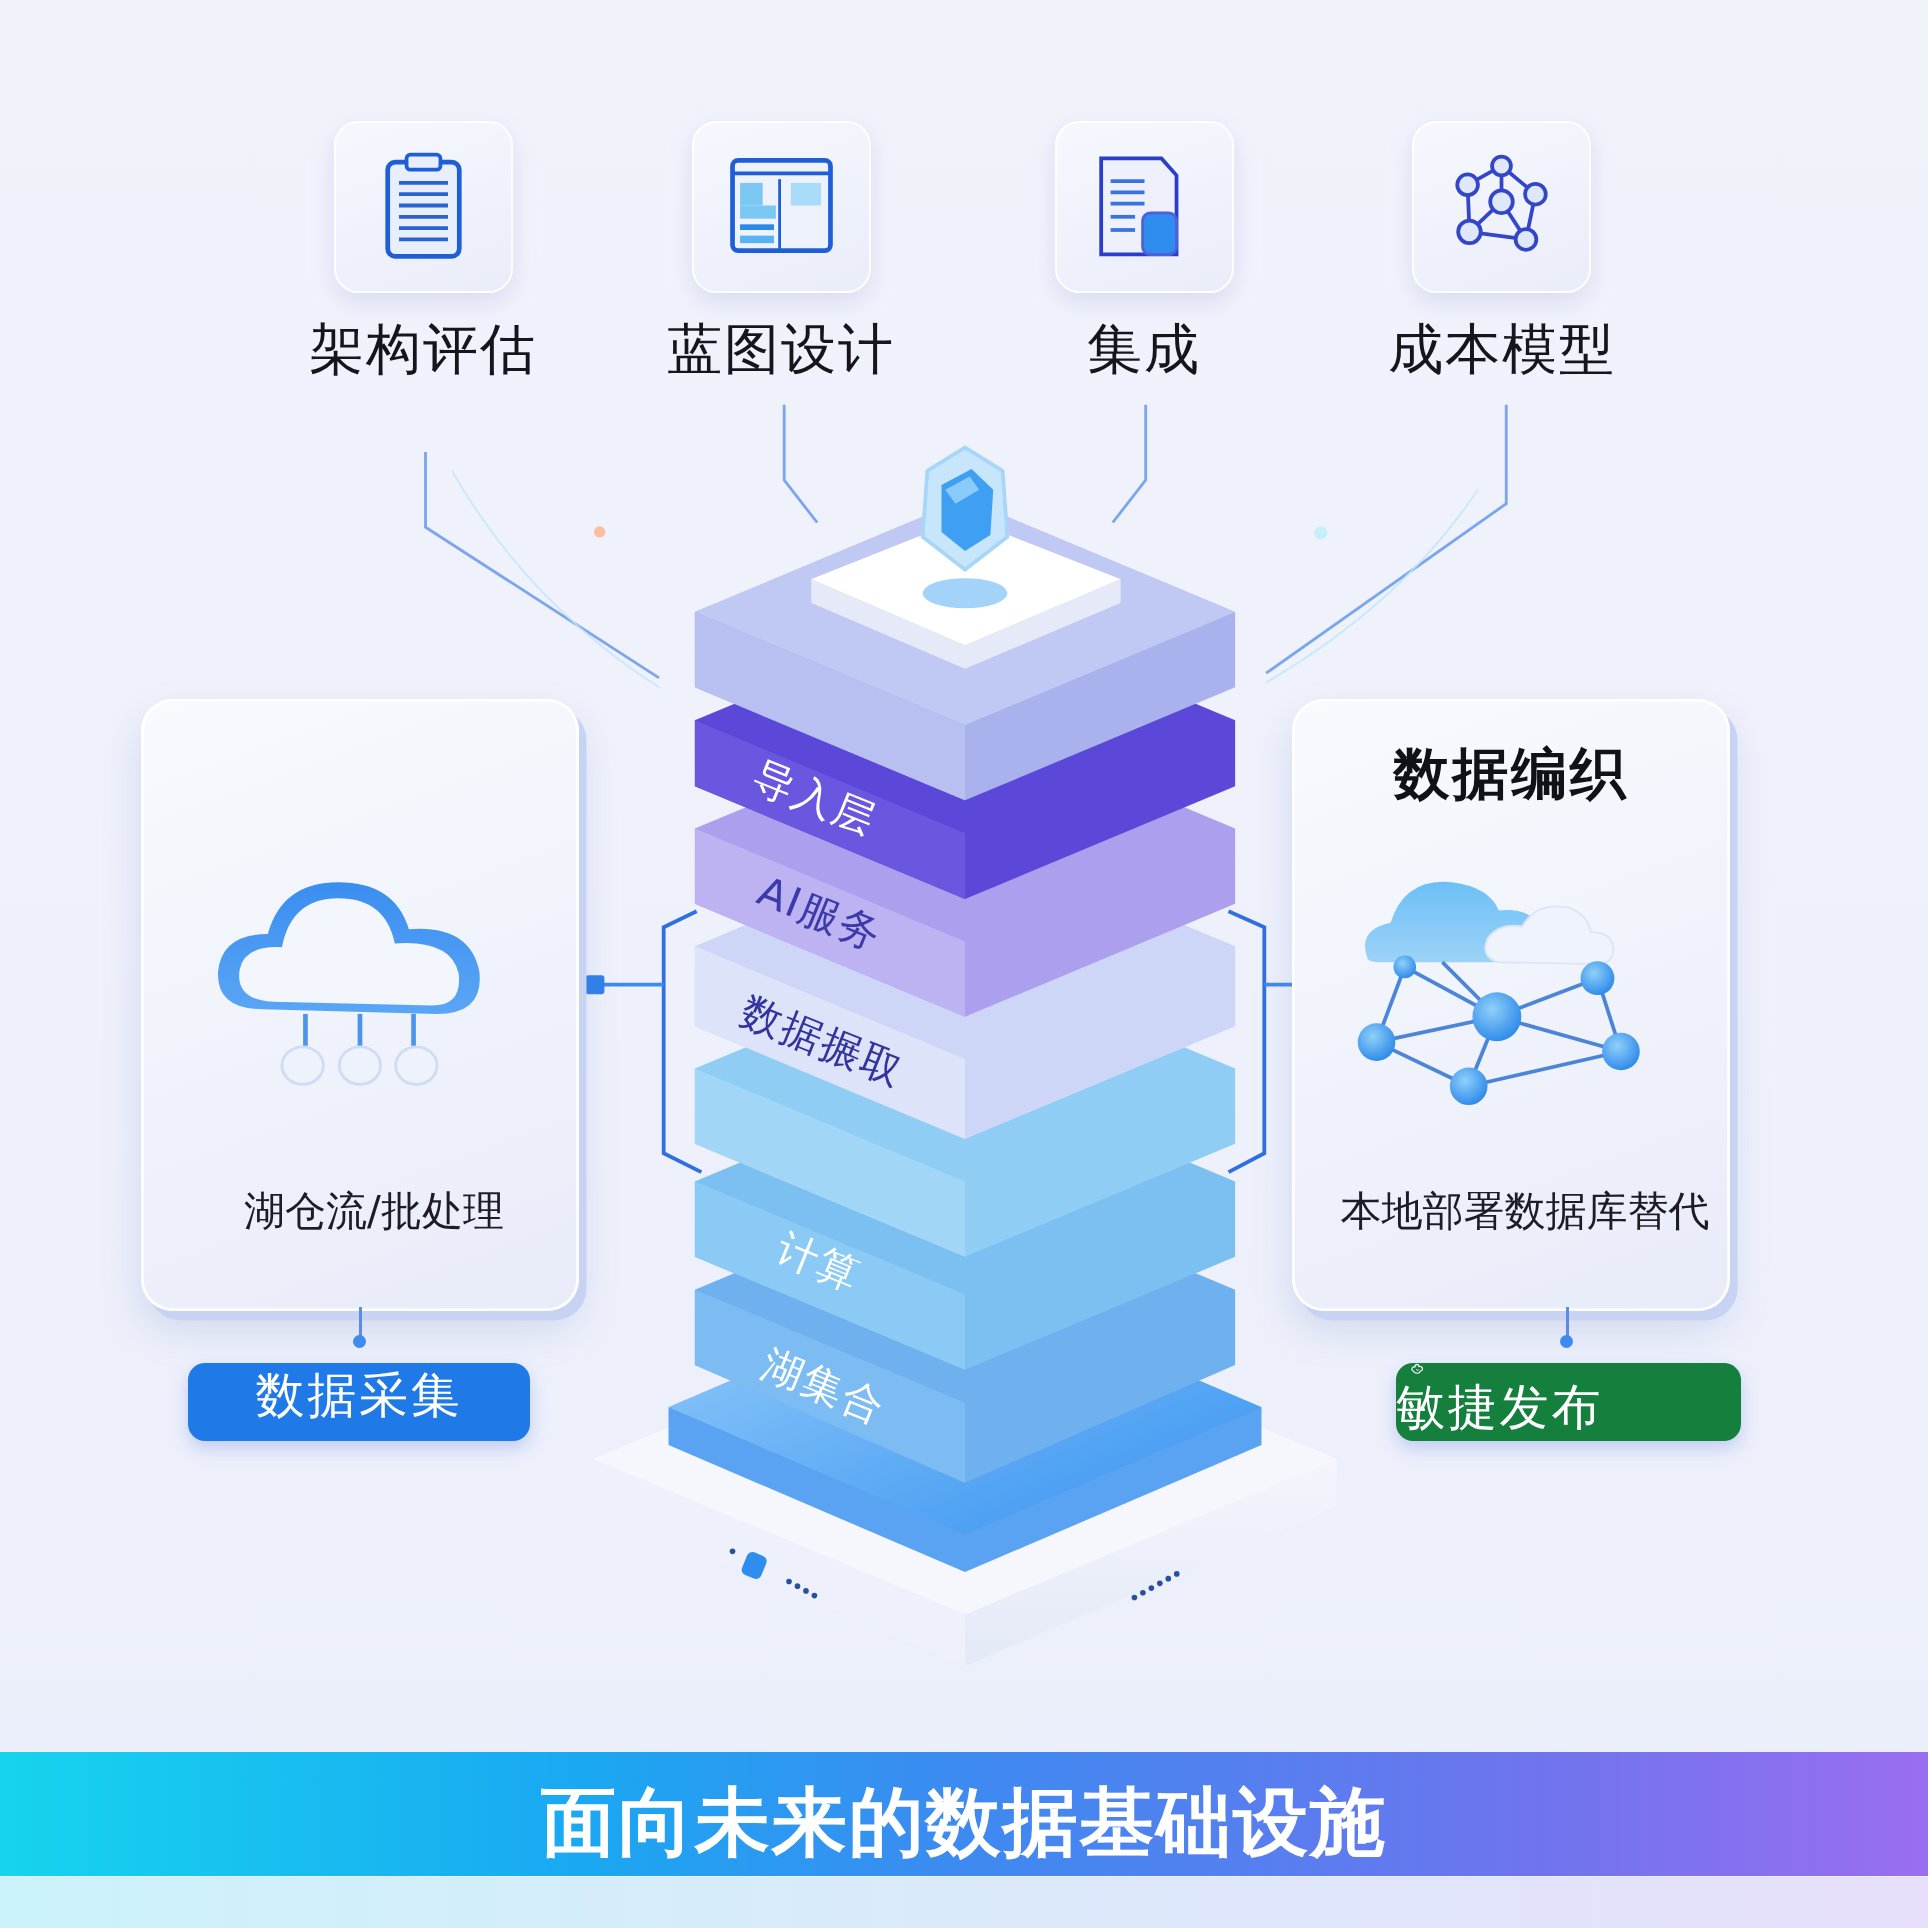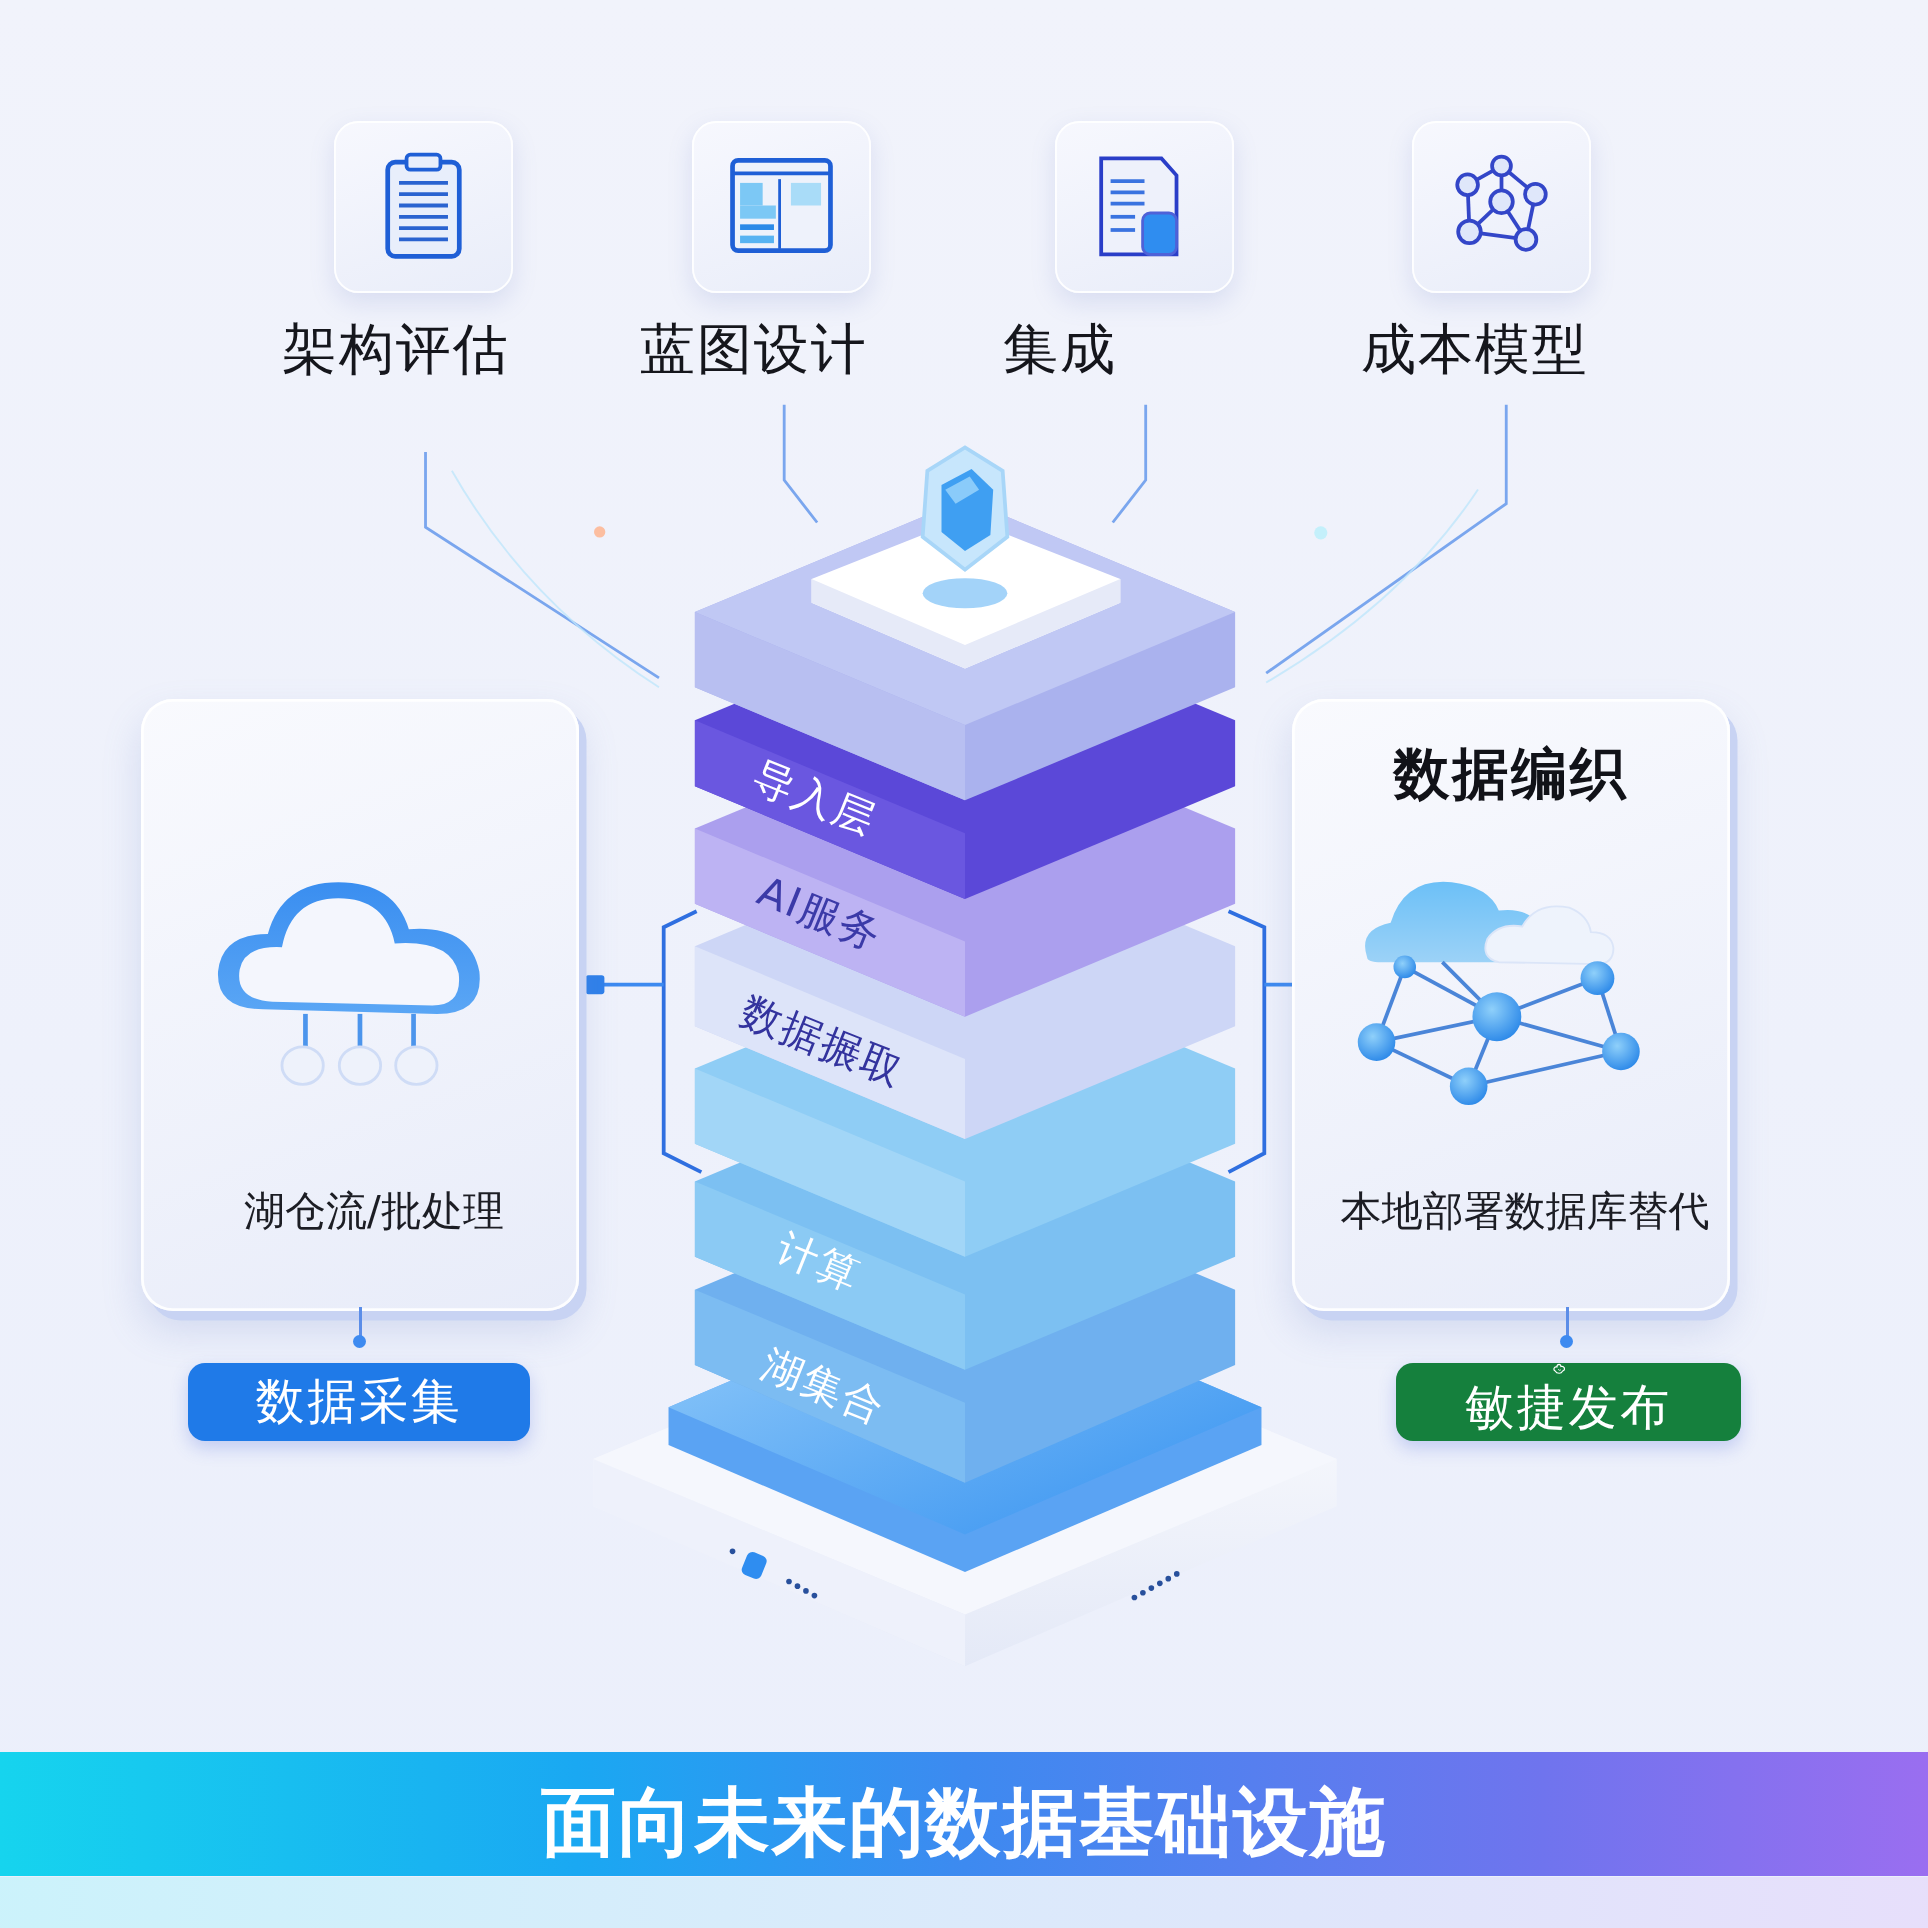--- a/index.html
+++ b/index.html
@@ -5,30 +5,30 @@
   html,body{margin:0;padding:0;}
   body{width:1928px;height:1928px;overflow:hidden;position:relative;
     background:linear-gradient(180deg,#f1f3fb 0%,#eef1fb 55%,#ebeffb 100%);
     font-family:"DejaVu Sans","Liberation Sans",sans-serif;}
   .abs{position:absolute;}
   
   .icon-card{position:absolute;top:121px;width:179px;height:172px;border-radius:24.5px;
     background:linear-gradient(160deg,#f7f8fe,#e9edf9);
     box-shadow:0 9.4px 24.5px rgba(110,130,200,.18), inset 0 0 0 1.9px rgba(255,255,255,.9);}
   .icon-card svg{position:absolute;left:33px;top:28px;width:113px;height:113px;}
-  .top-label{position:absolute;top:313px;width:282px;font-size:55px;color:#15161c;letter-spacing:1.9px;}
+  .top-label{position:absolute;top:313px;width:282px;text-align:center;font-size:55px;color:#15161c;letter-spacing:1.9px;}
   
   .panel{position:absolute;top:699px;width:438px;height:612px;border-radius:32px;
     background:linear-gradient(160deg,#f9fafe,#e8ecf9);
     box-shadow:7.5px 9.4px 0 #c8d3f3, 0 19px 38px rgba(110,130,200,.22), inset 0 0 0 2.8px rgba(255,255,255,.9);}
   .panel-title{position:absolute;top:38px;left:0;right:0;text-align:center;font-size:56px;font-weight:bold;color:#111218;letter-spacing:2.8px;}
   .panel-sub{position:absolute;top:485px;left:0;right:0;text-align:center;font-size:41px;color:#1c1d24;margin-left:28px;}
   .panel svg{position:absolute;left:56px;top:141px;width:325px;height:282px;}
   .pill{position:absolute;top:1363px;height:78px;border-radius:17px;color:#fff;font-size:49px;
-    display:flex;align-items:center;justify-content:center;letter-spacing:2.8px;box-shadow:0 7.5px 17px rgba(70,100,220,.25);}
+    display:flex;align-items:flex-start;justify-content:center;letter-spacing:2.8px;box-shadow:0 7.5px 17px rgba(70,100,220,.25);}
   .stem{position:absolute;width:2.8px;background:#5b8de8;}
   .stem-dot{position:absolute;width:13px;height:13px;border-radius:50%;background:#3d8af0;}
   
   .layer-label{position:absolute;font-size:41px;transform:rotate(22deg);transform-origin:left top;letter-spacing:1.9px;white-space:nowrap;}
   
   .banner{position:absolute;left:0;top:1752px;width:1928px;height:124px;
     background:linear-gradient(90deg,#16d4ee 0%,#1aa8f2 30%,#3d8af0 50%,#6f74ee 80%,#9a6ef0 100%);}
   .banner-reflect{position:absolute;left:0;top:1877px;width:1928px;height:52px;
     background:linear-gradient(90deg,#c6f3fb,#d8e9fb 50%,#e6dcfb);opacity:.85;}
   .banner-text{position:absolute;left:0;right:0;top:21px;text-align:center;font-size:75px;font-weight:bold;color:#fff;letter-spacing:1.9px;}

